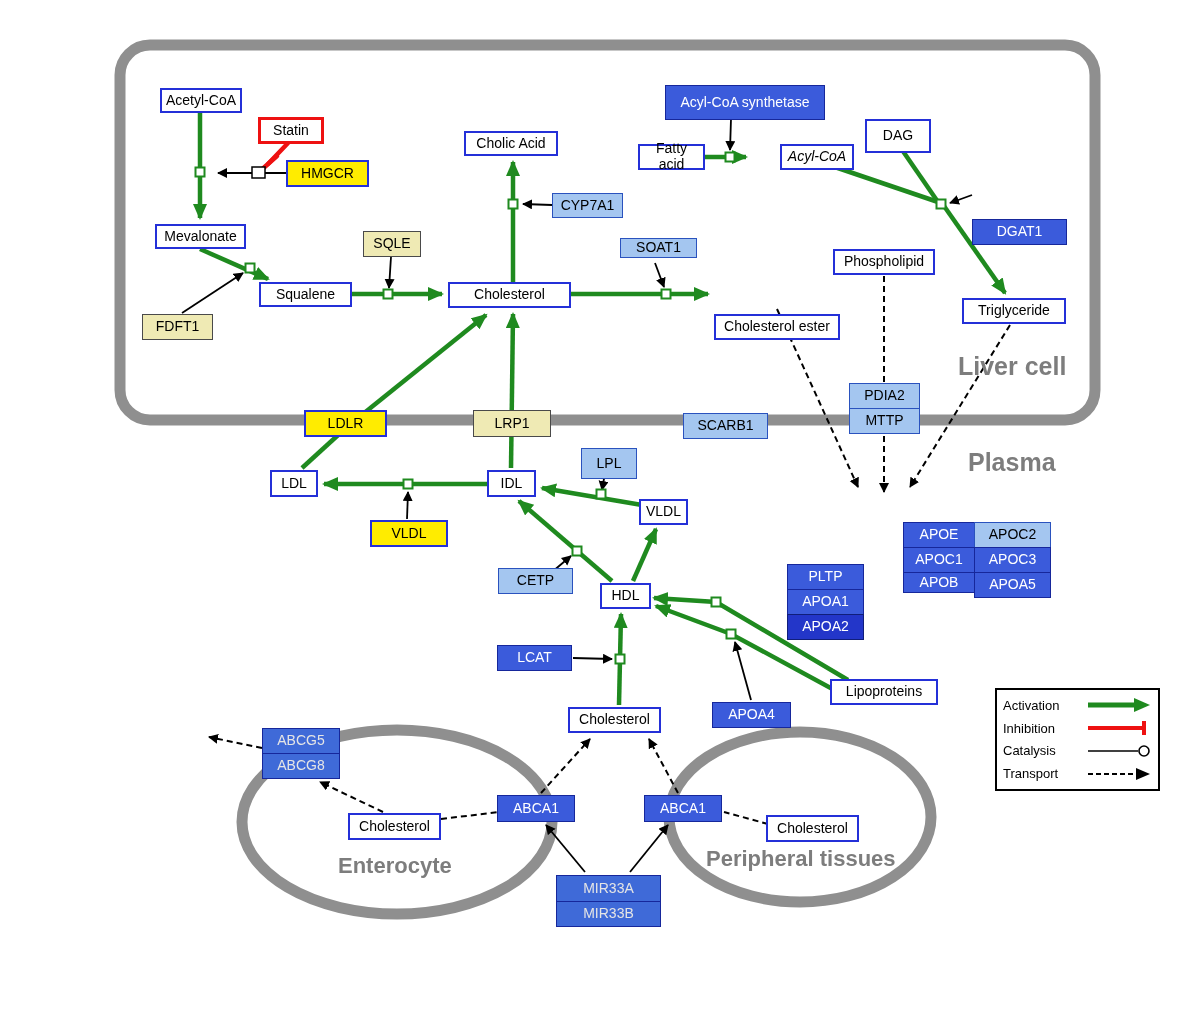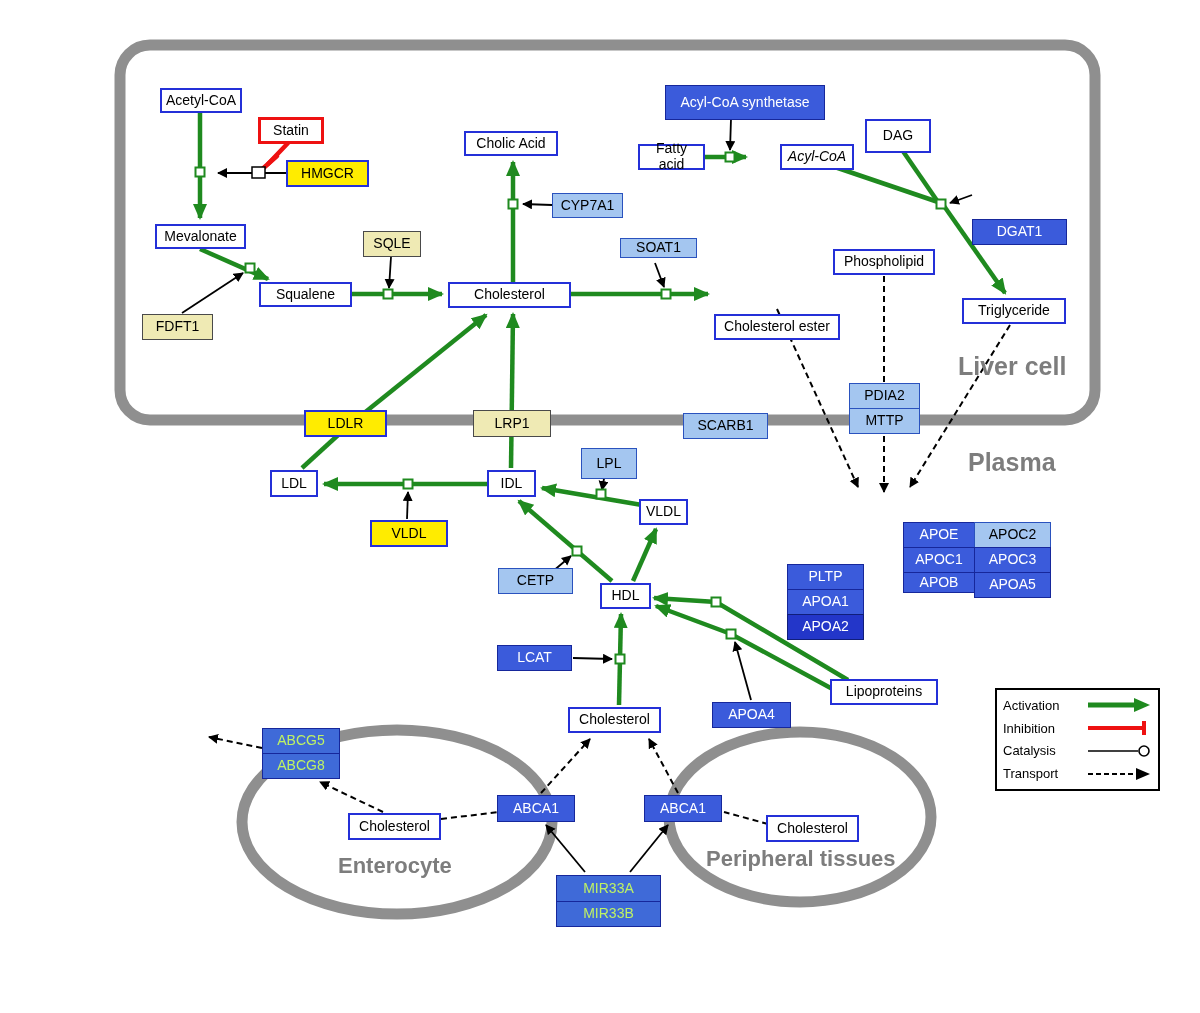--- a/index.html
+++ b/index.html
@@ -9,21 +9,21 @@
   .node{position:absolute;z-index:2;box-sizing:border-box;display:flex;align-items:center;
         justify-content:center;text-align:center;font-size:14px;line-height:1.12;color:#000;
         background:#fff;padding:0 2px;}
   .metab{background:#ffffff;border:2px solid #2430d8;}
   .red-border{background:#ffffff;border:3px solid #ee1111;}
   .yellow{background:#ffec00;border:2px solid #2430d8;}
   .pale{background:#efeab4;border:1.5px solid #4a4a4a;}
   .lblue{background:#a4c6f0;border:1.5px solid #2a52be;}
   .blue{background:#3b5bdb;border:1.5px solid #16279b;color:#ffffff;}
   .blue-dk{background:#2336c9;border:1.5px solid #101e7a;color:#ffffff;}
-  .blue-blk{background:#3f6ad8;border:1.5px solid #16279b;color:#bef264;}
+  .blue-blk{background:#3f6ad8;border:1.5px solid #16279b;color:#e5e5e5;}
   .comp-label{position:absolute;z-index:2;color:#7d7d7d;font-weight:bold;}
   #legend{position:absolute;left:995px;top:688px;width:165px;height:103px;z-index:3;
           background:#ffffff;border:2px solid #000;box-sizing:border-box;padding:4px 6px;
           display:flex;flex-direction:column;justify-content:space-around;}
   .legend-row{display:flex;align-items:center;justify-content:space-between;height:22px;}
   .legend-row span{font-size:13px;color:#000;}
 </style>
 </head>
 <body>
 

